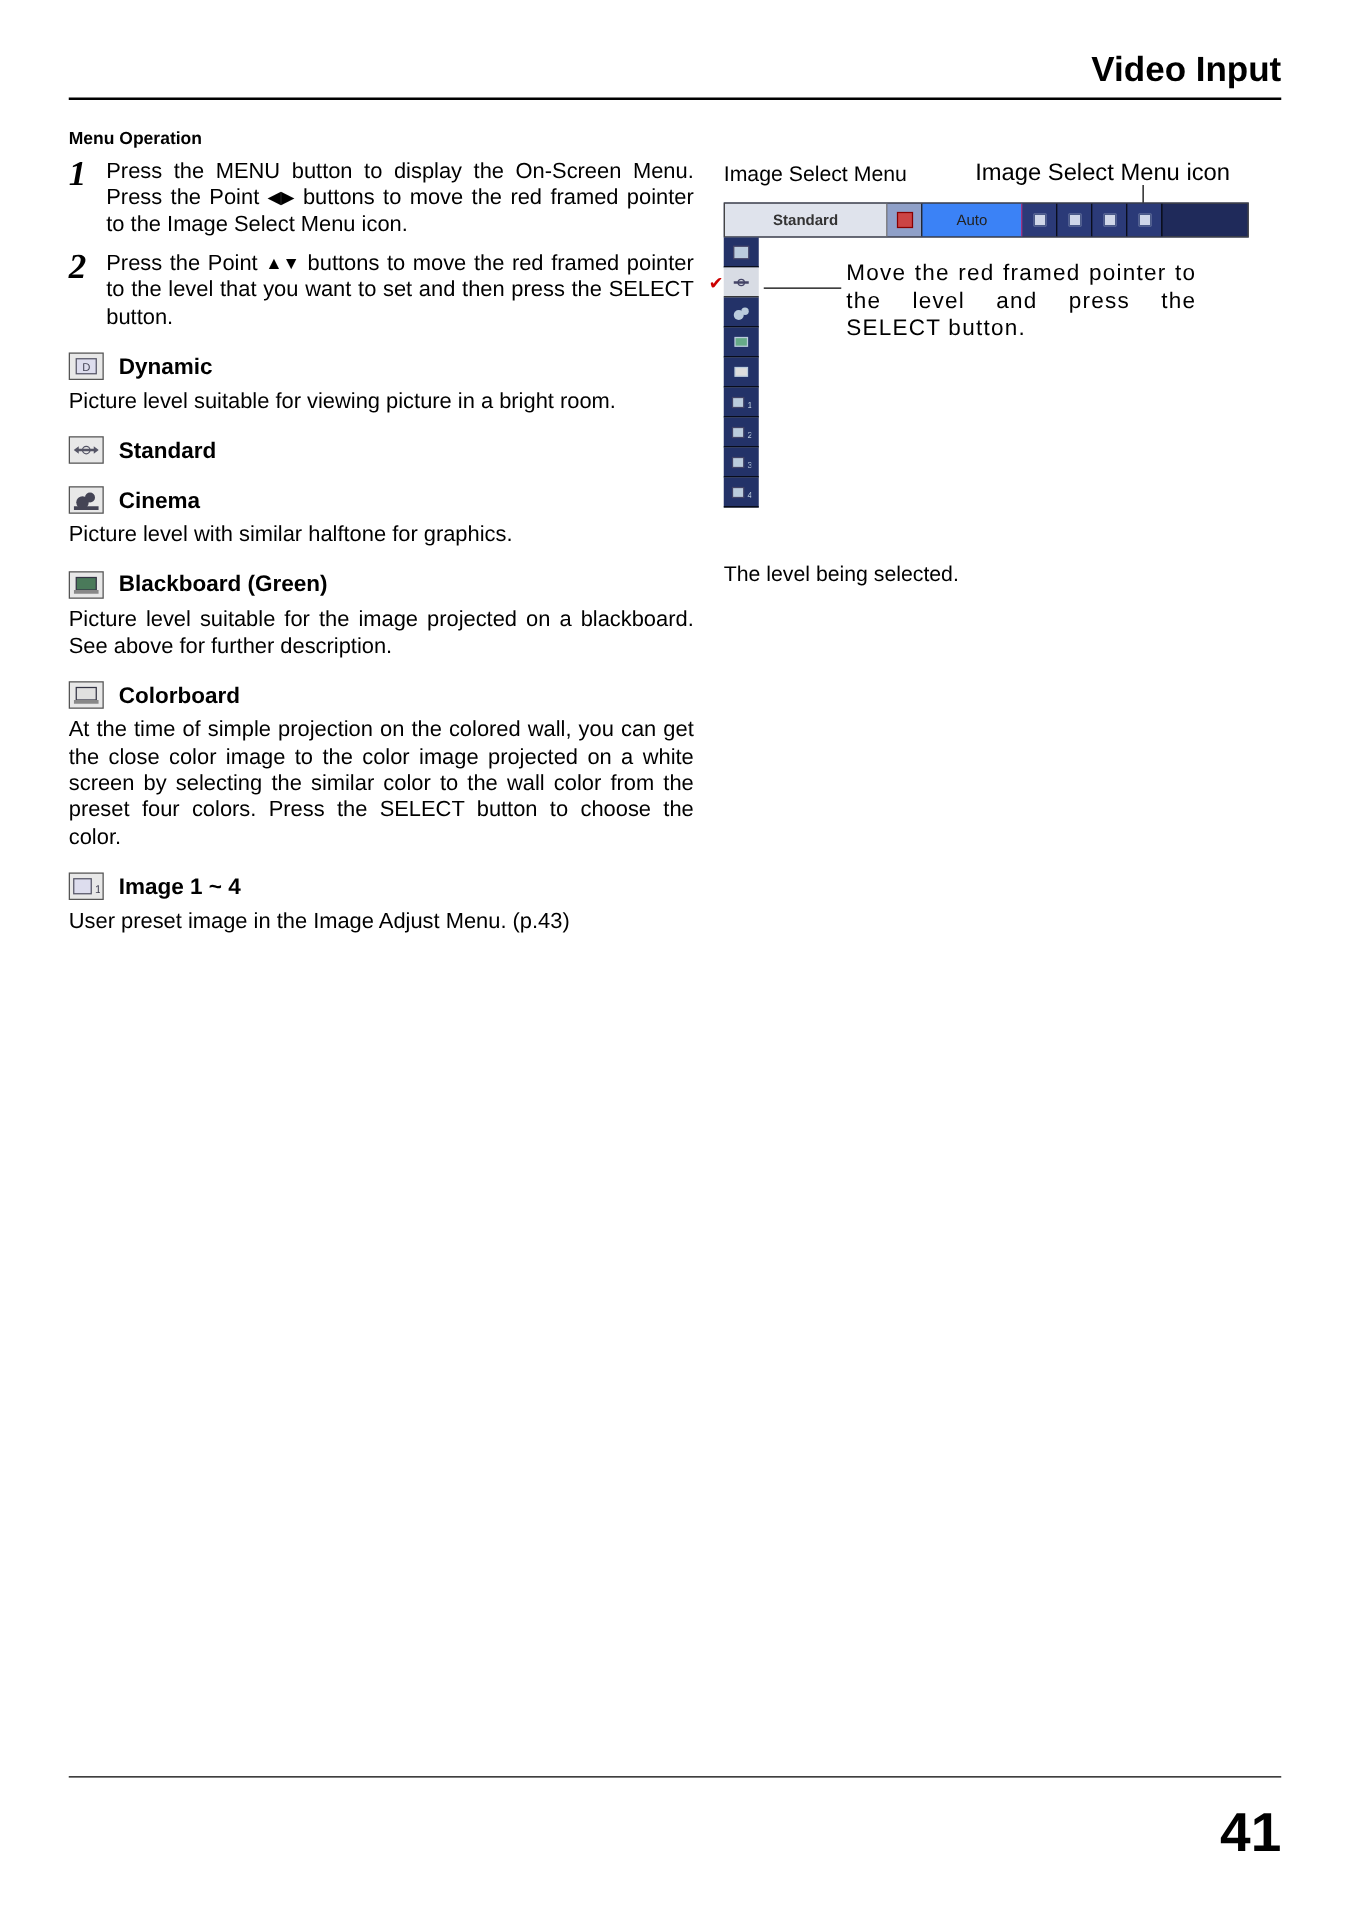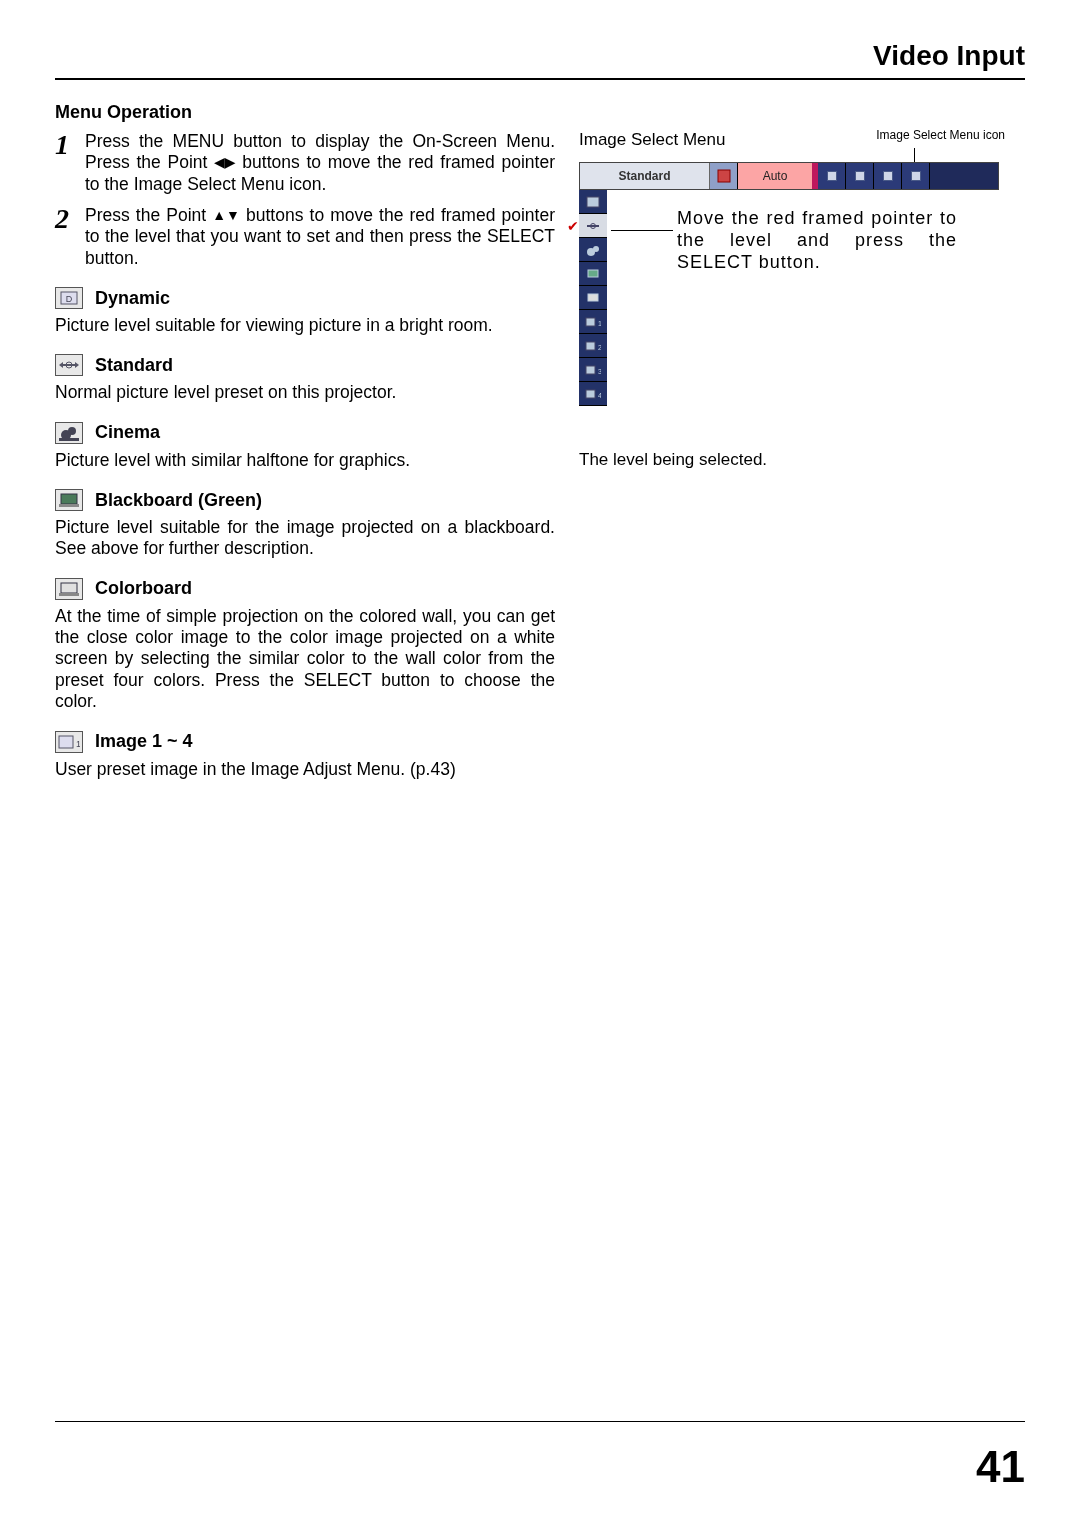--- a/index.html
+++ b/index.html
@@ -2,42 +2,42 @@
 <html><head>
 <meta charset="utf-8">
 <style>
   * { margin: 0; padding: 0; box-sizing: border-box; }
   html, body { width: 1080px; height: 1532px; background: #fff; font-family: Arial, Helvetica, sans-serif; color: #000; }
   .page { position: relative; width: 1080px; height: 1532px; padding: 40px 55px 40px 55px; }
   .header-title { font-size: 28px; font-weight: bold; text-align: right; border-bottom: 2px solid #000; padding-bottom: 6px; margin-bottom: 18px; }
   .columns { display: flex; gap: 24px; }
   .col-left { width: 500px; }
   .col-right { width: 440px; position: relative; }
-  .subhead { font-size: 18px; font-weight: bold; margin: 4px 0 8px 0; }
+  .subhead { font-size: 14px; font-weight: bold; margin: 4px 0 8px 0; }
   .right-sub { font-size: 17px; font-weight: normal; margin-top: 32px; }
   .steps { margin-top: 6px; }
   .step { display: flex; margin-bottom: 10px; }
   .step-num { font-family: "Times New Roman", serif; font-style: italic; font-weight: bold; font-size: 28px; width: 30px; line-height: 1; }
   .step-text { flex: 1; font-size: 17.5px; line-height: 1.22; text-align: justify; }
   .tri { display:inline-block; font-size: 14px; vertical-align: 1px; }
   .mode-block { margin-top: 18px; }
   .mode-head { display: flex; align-items: center; gap: 12px; margin-bottom: 6px; }
   .mode-title { font-size: 18px; font-weight: bold; text-align: right; }
   .mode-desc { font-size: 17.5px; line-height: 1.22; text-align: justify; }
   .icon { width: 28px; height: 22px; border: 1px solid #555; background: #e8e8e8; display:flex; align-items:center; justify-content:center; }
   .icon svg { display:block; }
   .diagram-wrap { position: relative; }
-  .icon-callout { position: absolute; top: -2px; right: 14px; font-size: 12px; text-align: center; }
+  .icon-callout { position: absolute; top: -2px; right: 35px; font-size: 19px; text-align: center; }
   .icon-line { position:absolute; top: 18px; right: 104px; width: 1px; height: 20px; background:#000; }
   .menu-shot { position: relative; margin-top: 12px; width: 420px; }
   .menu-bar { display:flex; align-items:stretch; height: 28px; border:1px solid #444; background:#1f2a5a; color:#fff; font-size:12px; }
   .menu-bar .mb-name { width: 130px; background:#dfe3ec; color:#333; font-weight:bold; display:flex; align-items:center; justify-content:center; border-right:1px solid #666; }
   .menu-bar .mb-icon { width: 28px; background:#2b3a78; border-right:1px solid #000; display:flex; align-items:center; justify-content:center; }
   .menu-bar .mb-icon.sel { background:#8fa0c8; }
-  .menu-bar .mb-auto { width: 80px; background:#fca5a5; color:#222; display:flex; align-items:center; justify-content:center; border-right:6px solid #be185d; }
+  .menu-bar .mb-auto { width: 80px; background:#3b82f6; color:#222; display:flex; align-items:center; justify-content:center; border-right:1px solid #be185d; }
   .side-palette { position:absolute; left:0; top:28px; width:28px; }
   .pal { width:28px; height:24px; background:#233268; border-bottom:1px solid #000; display:flex; align-items:center; justify-content:center; }
   .pal.sel { background:#d8dce4; }
   .pal .check { position:absolute; left:-12px; color:#c00; font-size:14px; }
   .callout-line { position:absolute; left:32px; top:68px; width:62px; height:1px; background:#000; }
   .callout-text { position:absolute; left:98px; top:46px; width:280px; font-size:18px; line-height:1.22; text-align: justify; letter-spacing: 1px; }
   .level-caption { margin-top: 260px; font-size: 17px; }
   .footer-rule { position:absolute; left:55px; right:55px; bottom:110px; height:1px; background:#000; }
   .page-num { position:absolute; right:55px; bottom:40px; font-size:44px; font-weight:bold; }
   .mini-icon { width:10px; height:10px; background:#cfd6e8; border:1px solid #4a5a88; }
@@ -86,21 +86,20 @@
           <div class="icon">
             <svg width="20" height="12" viewBox="0 0 20 12">
                 <line x1="2" y1="6" x2="18" y2="6" stroke="#556" stroke-width="2"></line>
                 <circle cx="10" cy="6" r="3" fill="none" stroke="#556"></circle>
                 <polygon points="0,6 4,3 4,9" fill="#556"></polygon>
                 <polygon points="20,6 16,3 16,9" fill="#556"></polygon>
               </svg>
           </div>
           <div class="mode-title">Standard</div>
         </div>
-        <div class="mode-desc">Normal picture level preset on this projector.</div>
       </div>
 
       <div class="mode-block">
         <div class="mode-head">
           <div class="icon">
             <svg width="20" height="16" viewBox="0 0 20 16">
                 <circle cx="7" cy="10" r="5" fill="#445"></circle>
                 <circle cx="13" cy="6" r="4" fill="#445"></circle>
                 <rect x="0" y="13" width="20" height="3" fill="#445"></rect>
               </svg>

